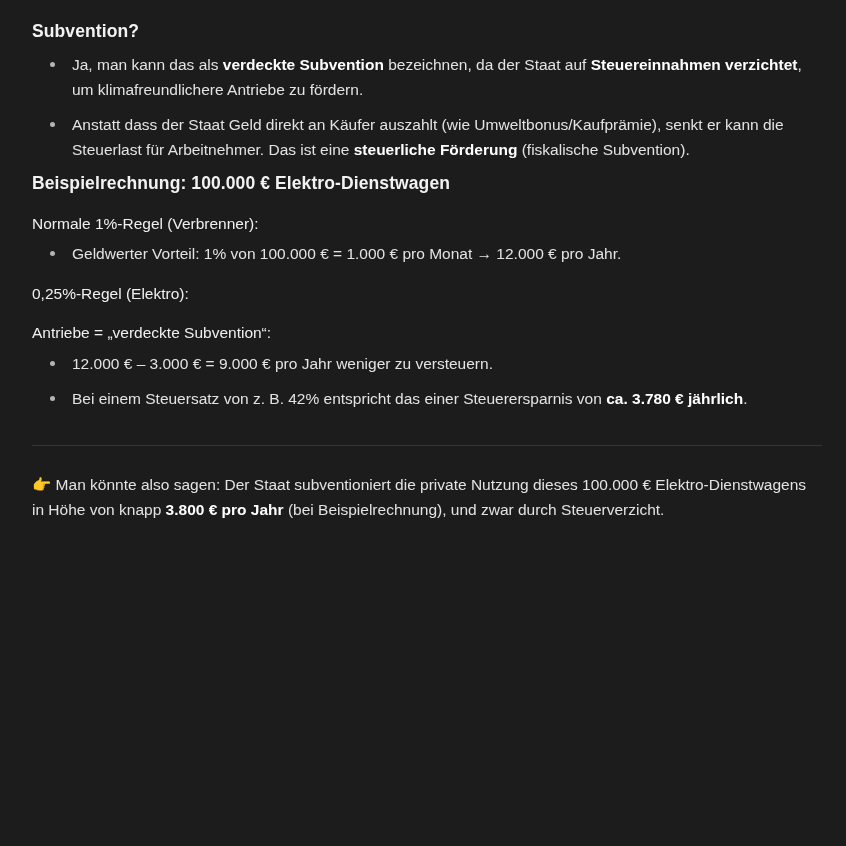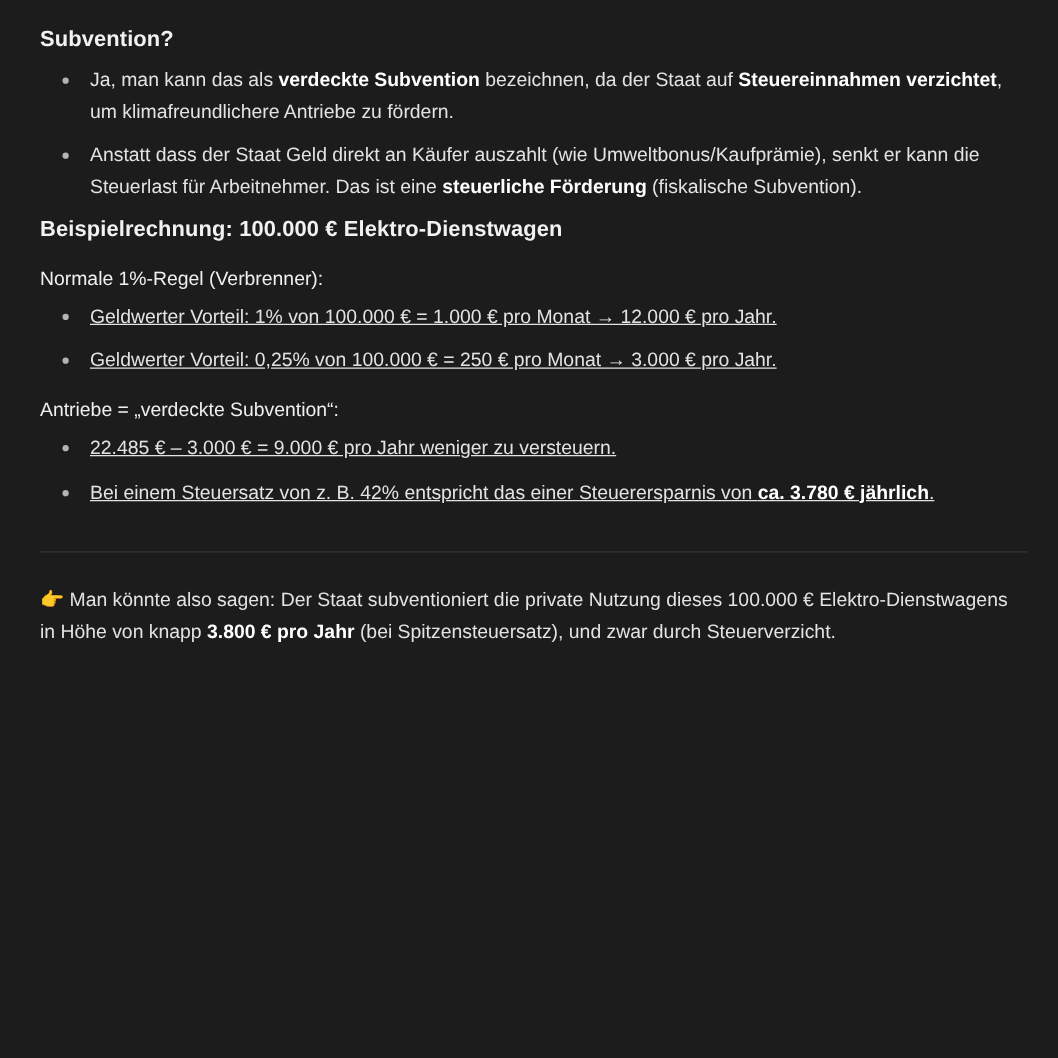--- a/index.html
+++ b/index.html
@@ -79,48 +79,46 @@
     color: #ffffff;
     margin-top: 23px;
   }
   .emoji {
     font-size: 15.5px;
   }
   .closing {
     margin-top: 2px;
   }
   .first-block li { margin-bottom: 8px; }
-  .calc-list li { margin: 4px 0 6px 0; text-decoration: underline; }
+  .calc-list li { margin: 4px 0 6px 0; }
 </style>
 </head>
 <body>
 
 <div class="page">
 
   <h3 class="section-title">Subvention?</h3>
 
   <ul class="bullets first-block" id="intro-list">
       <li><span>Ja, man kann das als </span><b>verdeckte Subvention</b><span> bezeichnen, da der Staat auf </span><b>Steuereinnahmen verzichtet</b><span>, um klimafreundlichere Antriebe zu fördern.</span></li>
       <li><span>Anstatt dass der Staat Geld direkt an Käufer auszahlt (wie Umweltbonus/Kaufprämie), senkt er kann die Steuerlast für Arbeitnehmer. Das ist eine </span><b>steuerliche Förderung</b><span> (fiskalische Subvention).</span></li>
     </ul>
 
   <h3 class="section-title spaced">Beispielrechnung: 100.000 € Elektro-Dienstwagen</h3>
 
   <div id="calc-blocks">
       <p class="sub-head">Normale 1%-Regel (Verbrenner):</p>
       <ul class="bullets calc-list">
         <li><span>Geldwerter Vorteil: 1% von 100.000 € = 1.000 € pro Monat → 12.000 € pro Jahr.</span></li>
       </ul>
-      <ul class="bullets calc-list">
-        <li><span>Geldwerter Vorteil: 0,25% von 100.000 € = 250 € pro Monat → 3.000 € pro Jahr.</span></li>
-      </ul>
+      <p class="sub-head">0,25%-Regel (Elektro):</p>
       <p class="sub-head">Antriebe = „verdeckte Subvention“:</p>
       <ul class="bullets calc-list">
-        <li><span>22.485 € – 3.000 € = 9.000 € pro Jahr weniger zu versteuern.</span></li>
+        <li><span>12.000 € – 3.000 € = 9.000 € pro Jahr weniger zu versteuern.</span></li>
         <li><span>Bei einem Steuersatz von z. B. 42% entspricht das einer Steuerersparnis von </span><b>ca. 3.780 € jährlich</b><span>.</span></li>
       </ul>
     </div>
 
   <hr class="divider">
 
-  <p class="para closing" id="closing-para"><span class="emoji">👉</span><span> Man könnte also sagen: Der Staat subventioniert die private Nutzung dieses 100.000 € Elektro-Dienstwagens in Höhe von knapp </span><b>3.800 € pro Jahr</b><span> (bei Spitzensteuersatz), und zwar durch Steuerverzicht.</span></p>
+  <p class="para closing" id="closing-para"><span class="emoji">👉</span><span> Man könnte also sagen: Der Staat subventioniert die private Nutzung dieses 100.000 € Elektro-Dienstwagens in Höhe von knapp </span><b>3.800 € pro Jahr</b><span> (bei Beispielrechnung), und zwar durch Steuerverzicht.</span></p>
 
 </div>
 
 </body></html>

